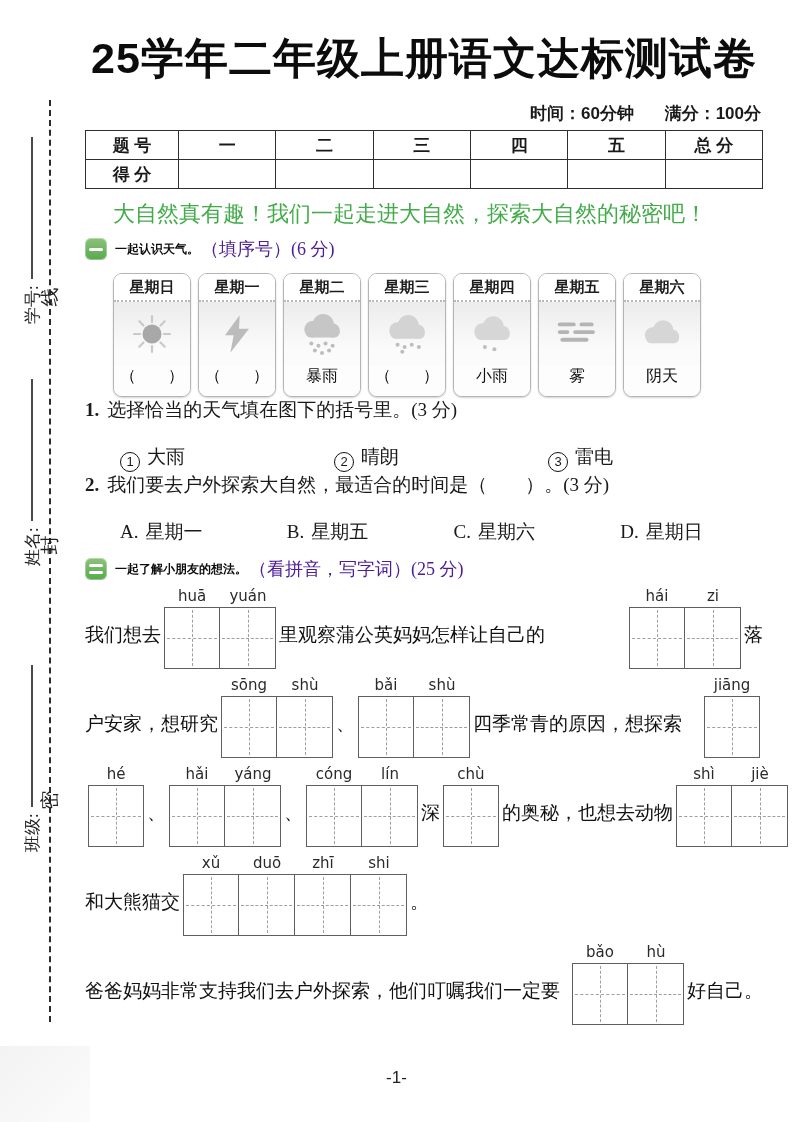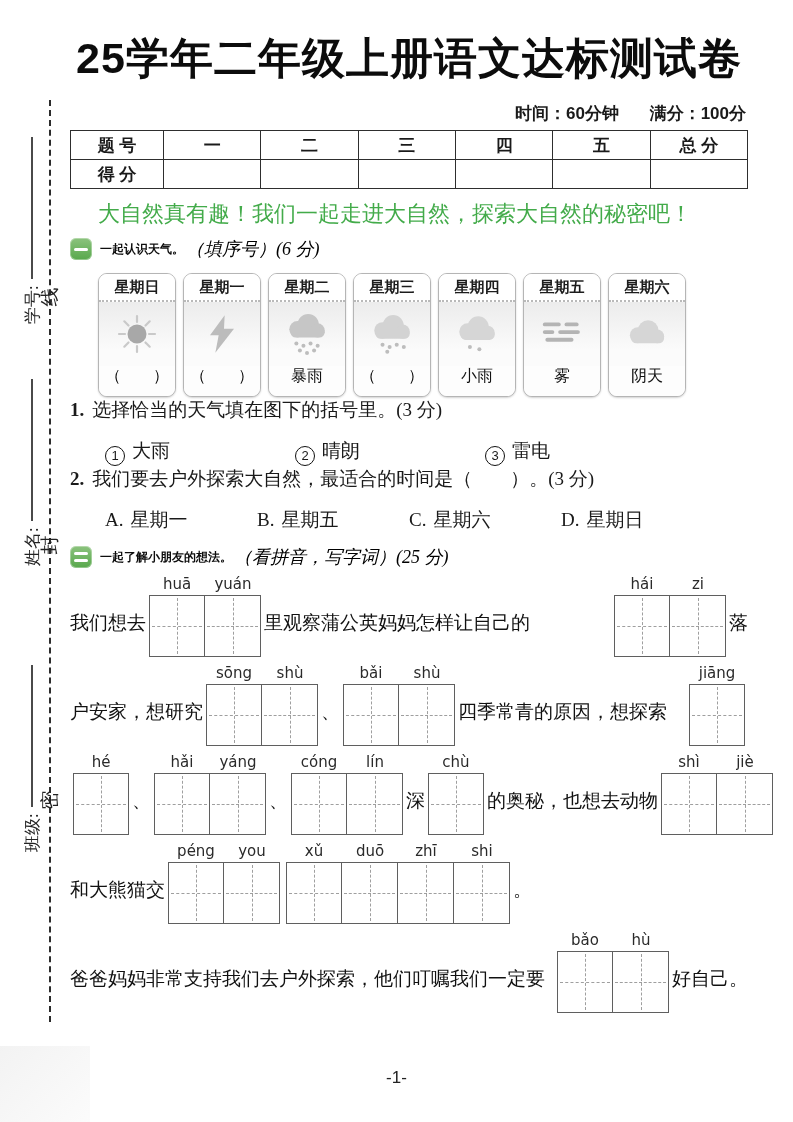--- a/index.html
+++ b/index.html
@@ -12,21 +12,21 @@
   .seal-group { position:absolute; width:210px; height:26px; display:flex; align-items:center;
                 transform:rotate(-90deg); font-size:17px; color:#222; white-space:nowrap;
                 font-family:"Liberation Serif",serif; }
   .seal-underline { display:inline-block; width:142px; height:2px; background:#4a4a4a;
                     margin-left:6px; }
   .seal-char { position:absolute; left:38px; width:24px; height:24px; font-size:19px; color:#222;
                transform:rotate(-90deg); text-align:center; line-height:24px;
                font-family:"Liberation Serif",serif; }
 
   
-  .content { position:absolute; left:70px; top:0; width:678px; }
+  .content { position:absolute; left:85px; top:0; width:678px; }
 
   .paper-title { margin-top:30px; text-align:center; font-family:"Liberation Sans","DejaVu Sans",sans-serif;
                  font-weight:800; font-size:43px; letter-spacing:1px; color:#0c0c0c; }
   .paper-subtitle { margin-top:12px; text-align:center; font-weight:700; font-size:28px; color:#111; }
   .paper-meta { margin-top:14px; text-align:right; font-family:"Liberation Sans",sans-serif;
                 font-weight:700; font-size:17px; padding-right:2px; }
   .paper-meta span + span { margin-left:26px; }
 
   table.score-table { margin-top:5px; width:100%; border-collapse:collapse; table-layout:fixed; }
   table.score-table td { border:1.5px solid #2e2e2e; height:29px; text-align:center;
@@ -37,38 +37,38 @@
            font-size:22px; color:#43ab4a; }
 
   .sec-header { margin-top:8px; display:flex; align-items:center; }
   .sec-icon { width:22px; height:22px; border-radius:6px; margin-right:8px; flex:0 0 22px;
               background:linear-gradient(180deg,#8cc37e,#58a84c); position:relative;
               box-shadow:inset 0 0 0 1px rgba(255,255,255,.35); }
   .sec-icon .bar { position:absolute; left:4px; right:4px; height:3px; background:#fff; border-radius:2px; }
   .sec-icon.one .bar { top:9.5px; }
   .sec-icon.two .bar.b1 { top:6px; } .sec-icon.two .bar.b2 { top:13px; }
   .sec-title { font-family:"Liberation Sans",sans-serif; font-weight:700; font-size:12px; color:#0d0d0d; }
-  .sec-note { font-size:18px; margin-left:2px; color:#000000;font-style:italic; }
+  .sec-note { font-size:18px; margin-left:2px; color:#4c1d95; }
 
   
   .weather-row { margin:12px 0 0 28px; display:flex; gap:7px; }
   .wcard { width:78px; height:124px; border:1.5px solid #b5b5b5; border-radius:9px;
            background:#fff; box-shadow:0 1px 2px rgba(0,0,0,.18); overflow:hidden;
            display:flex; flex-direction:column; }
   .wday { height:28px; line-height:27px; text-align:center; font-size:15px; font-weight:700;
           color:#1c1c1c; border-bottom:2px dotted #b9b9b9; background:#fff; }
   .wicon { flex:1; display:flex; align-items:center; justify-content:center;
            background:linear-gradient(180deg,#ececec 0%,#fbfbfb 75%); }
   .wlabel { height:30px; text-align:center; font-size:16px; color:#111; background:#fdfdfd;
             white-space:nowrap; }
 
   
   .qline { font-size:19px; }
   .qnum { font-weight:700; font-family:"Liberation Serif",serif; margin-right:8px; }
-  .opts { margin-top:15px; padding-left:35px; display:flex; font-size:19px; }
+  .opts { margin-top:21px; padding-left:35px; display:flex; font-size:19px;gap:24px; }
   .opts.three .opt { width:190px; }
   .opts.four .opt { width:152px; }
   .circ { display:inline-block; width:20px; height:20px; border:1.5px solid #111; border-radius:50%;
           text-align:center; line-height:18px; font-size:13px; font-family:"Liberation Sans",sans-serif;
           margin-right:7px; vertical-align:-3px; }
   .mk { margin-right:7px; }
 
   
   .pinyin-lines { margin-top:4px; }
   .pline { display:flex; align-items:flex-end; margin-bottom:5px; min-height:84px; }
@@ -422,30 +422,20 @@
             <div class="brow">
               <div class="wbox"></div>
               <div class="wbox"></div>
             </div>
           </div>
         </div>
         <div class="pline">
           <span class="ptext">和大熊猫交</span>
           <div class="bgroup">
             <div class="prow">
-              <span>péng</span>
-              <span>you</span>
-            </div>
-            <div class="brow">
-              <div class="wbox"></div>
-              <div class="wbox"></div>
-            </div>
-          </div>
-          <div class="bgroup">
-            <div class="prow">
               <span>xǔ</span>
               <span>duō</span>
               <span>zhī</span>
               <span>shi</span>
             </div>
             <div class="brow">
               <div class="wbox"></div>
               <div class="wbox"></div>
               <div class="wbox"></div>
               <div class="wbox"></div>

